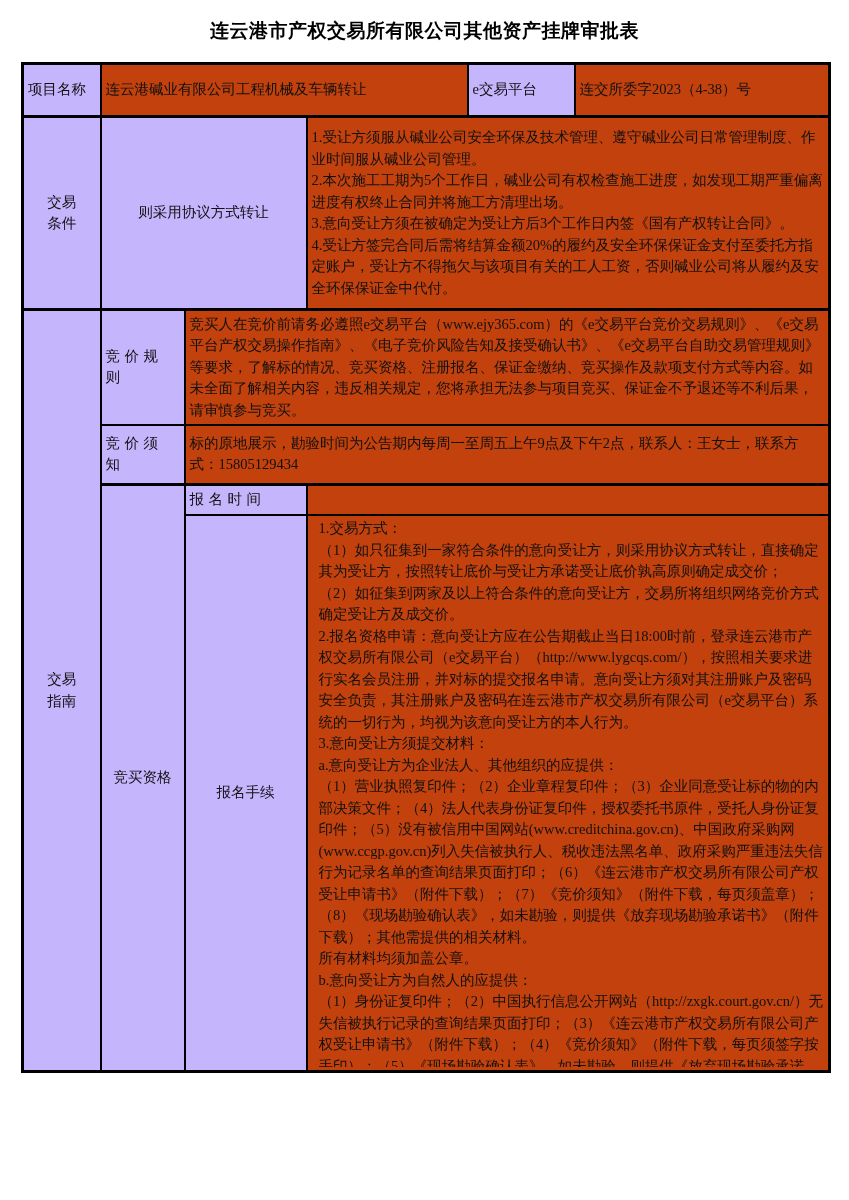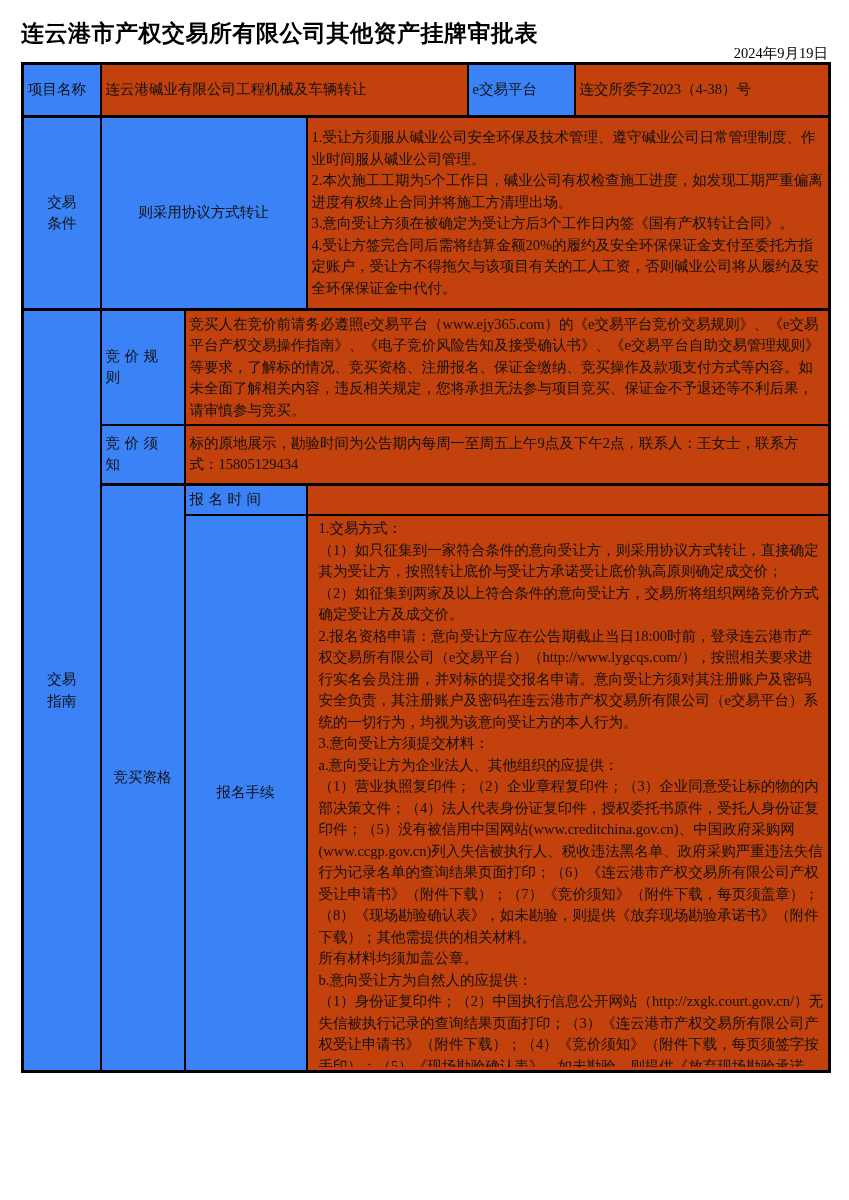--- a/index.html
+++ b/index.html
@@ -6,57 +6,56 @@
   .page{
     position:relative;
     width:849px;height:1200px;
     background:#ffffff;
     font-family:"Liberation Serif","DejaVu Serif",serif;
     color:#111;
     overflow:hidden;
   }
   .title{
     position:absolute;left:21px;top:18px;width:807px;
-    text-align:left;font-size:23px;font-weight:bold;
+    text-align:center;font-size:19px;font-weight:bold;
     letter-spacing:0.5px;color:#000;
   }
   .date{
     position:absolute;left:21px;top:44px;width:807px;
     text-align:right;font-size:14.5px;color:#000;
   }
   table.doc{
     position:absolute;left:21px;top:62px;
     width:807px;
     border-collapse:collapse;table-layout:fixed;
     font-size:14.5px;line-height:21.5px;
   }
   table.doc td{
     border:2px solid #000;
     padding:2px 4px;
     vertical-align:middle;
     overflow:hidden;
   }
   table.doc{border:3px solid #000;}
   tr.sect-top td{border-top-width:3px;}
-  td.lbl{background:#3b82f6;}
+  td.lbl{background:#c4b5fd;}
   td.ctr{text-align:center;}
   td.lft{text-align:left;padding-left:5px;}
   td.sp{letter-spacing:4.5px;padding-left:3px;}
   .pre{white-space:pre-wrap;margin-left:7px;}
   td.top{vertical-align:top;}
   .clip{height:549px;overflow:hidden;}
   td.content{background:#c2410c;}
 </style>
 </head>
 <body>
 
 <div class="page">
 
   <div class="title">连云港市产权交易所有限公司其他资产挂牌审批表</div>
-  <div class="date">2024年9月19日</div>
 
   <table class="doc">
     <colgroup>
       <col style="width:78px">
         <col style="width:84px">
         <col style="width:122px">
       <col style="width:161px">
         <col style="width:107px">
         <col style="width:255px">
     </colgroup>

